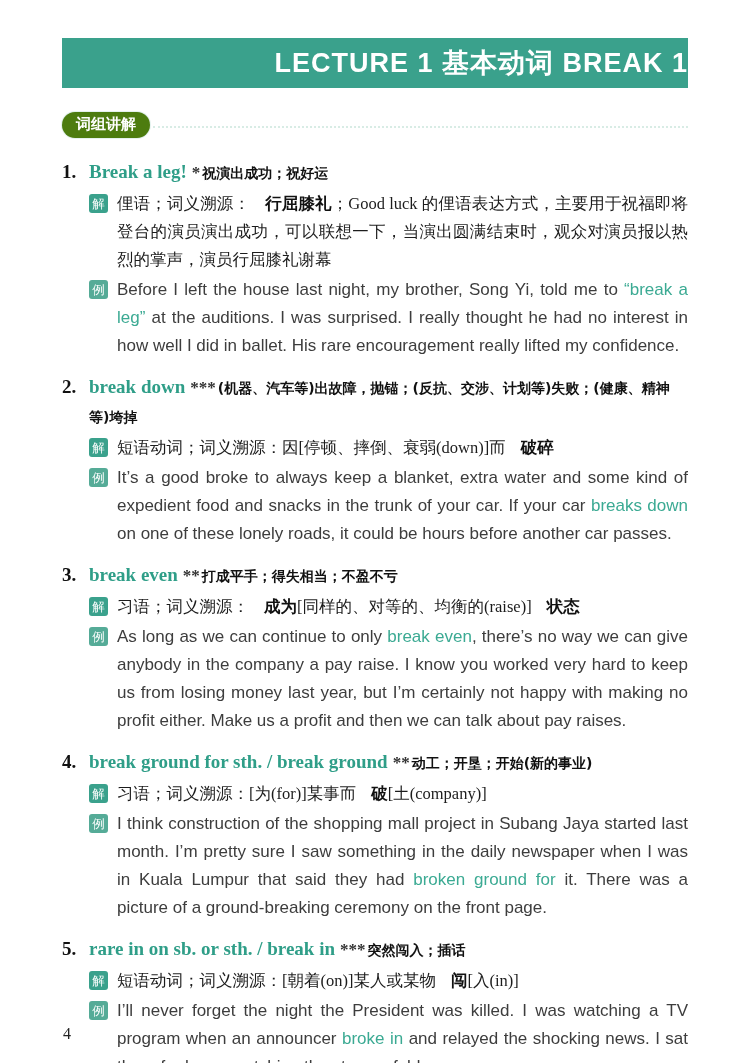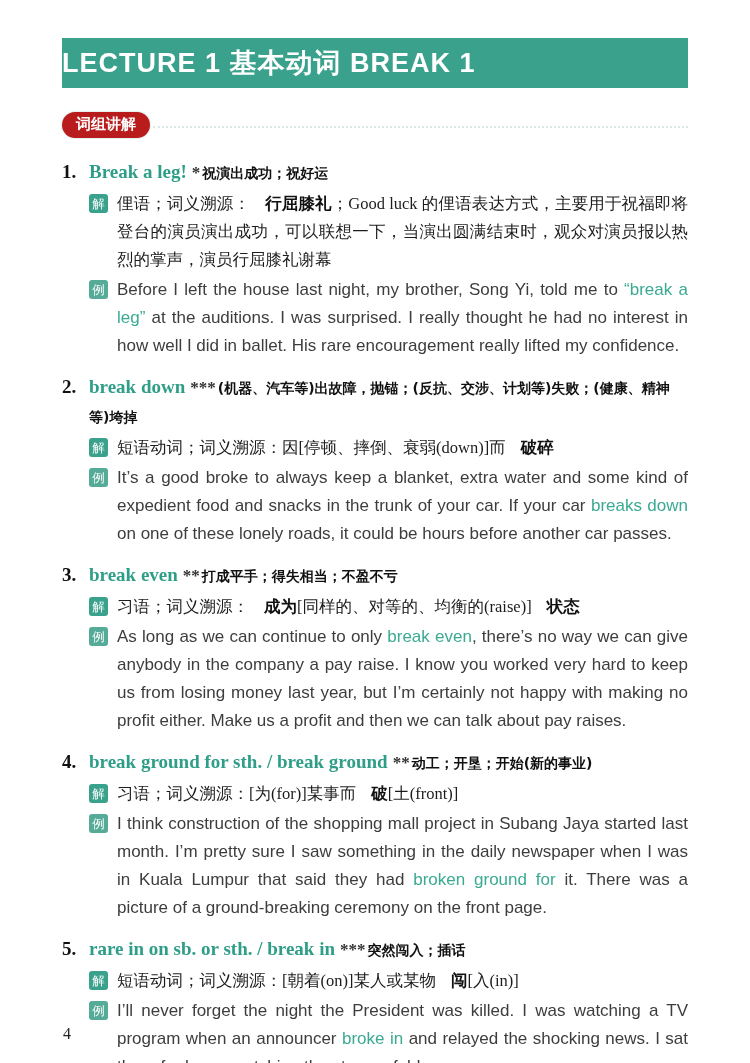--- a/index.html
+++ b/index.html
@@ -13,38 +13,38 @@
     position: relative;
   }
   .page { padding: 38px 62px 0 62px; }
 
   
   .banner {
     background: #3aa18c;
     height: 50px;
     display: flex;
     align-items: center;
-    justify-content: flex-start;
+    justify-content: flex-end;
   }
   .banner h1 {
     color: #ffffff;
     font-family: "Liberation Sans", sans-serif;
     font-size: 27px;
     font-weight: bold;
     letter-spacing: 1px;
   }
 
   
   .section-row {
     margin-top: 24px;
     display: flex;
     align-items: center;
   }
   .pill {
-    background: #b91c1c;
+    background: #4d7c0f;
     color: #ffffff;
     font-family: "Liberation Sans", sans-serif;
     font-size: 15px;
     font-weight: bold;
     padding: 3px 14px 4px 14px;
     border-radius: 13px;
     white-space: nowrap;
     box-shadow: 0 0 0 1px #e4f2ee;
   }
   .dots {
@@ -192,21 +192,21 @@
       <p class="btext en"><span>As long as we can continue to only </span><span class="hl">break even</span><span>, there’s no way we can give anybody in the company a pay raise. I know you worked very hard to keep us from losing money last year, but I’m certainly not happy with making no profit either. Make us a profit and then we can talk about pay raises.</span></p>
     </div>
   </div>
 
   <div class="entry">
     <div class="entry-head">
       <span class="entry-num">4.</span><span class="phrase">break ground for sth. / break ground</span><span class="stars">**</span><span class="translation">动工；开垦；开始(新的事业)</span>
     </div>
     <div class="block">
       <span class="marker jie">解</span>
-      <p class="btext cn"><span>习语；词义溯源：[为(for)]某事而</span><span class="em">破</span><span>[土(front)]</span></p>
+      <p class="btext cn"><span>习语；词义溯源：[为(for)]某事而</span><span class="em">破</span><span>[土(company)]</span></p>
     </div>
     <div class="block">
       <span class="marker li">例</span>
       <p class="btext en"><span>I think construction of the shopping mall project in Subang Jaya started last month. I’m pretty sure I saw something in the daily newspaper when I was in Kuala Lumpur that said they had </span><span class="hl">broken ground for</span><span> it. There was a picture of a ground-breaking ceremony on the front page.</span></p>
     </div>
   </div>
 
   <div class="entry">
     <div class="entry-head">
       <span class="entry-num">5.</span><span class="phrase">rare in on sb. or sth. / break in</span><span class="stars">***</span><span class="translation">突然闯入；插话</span>

